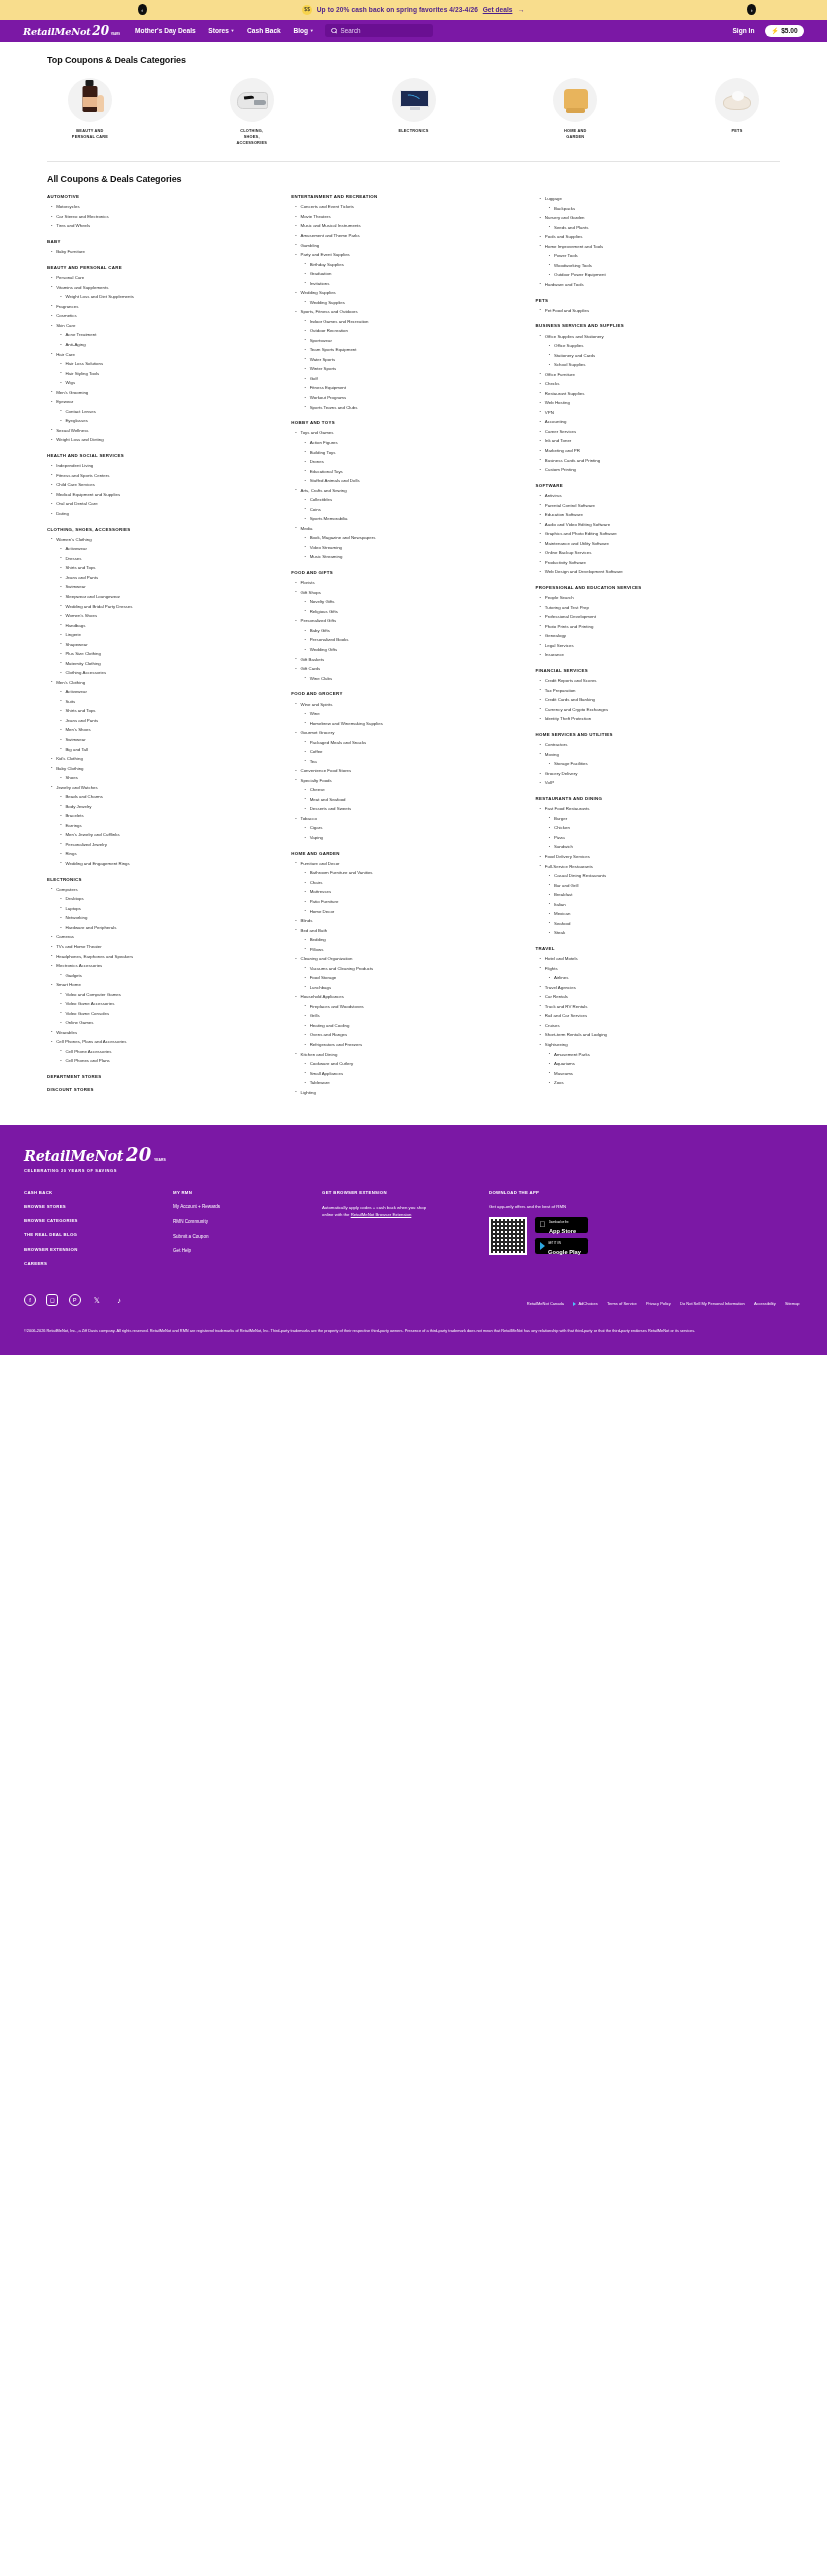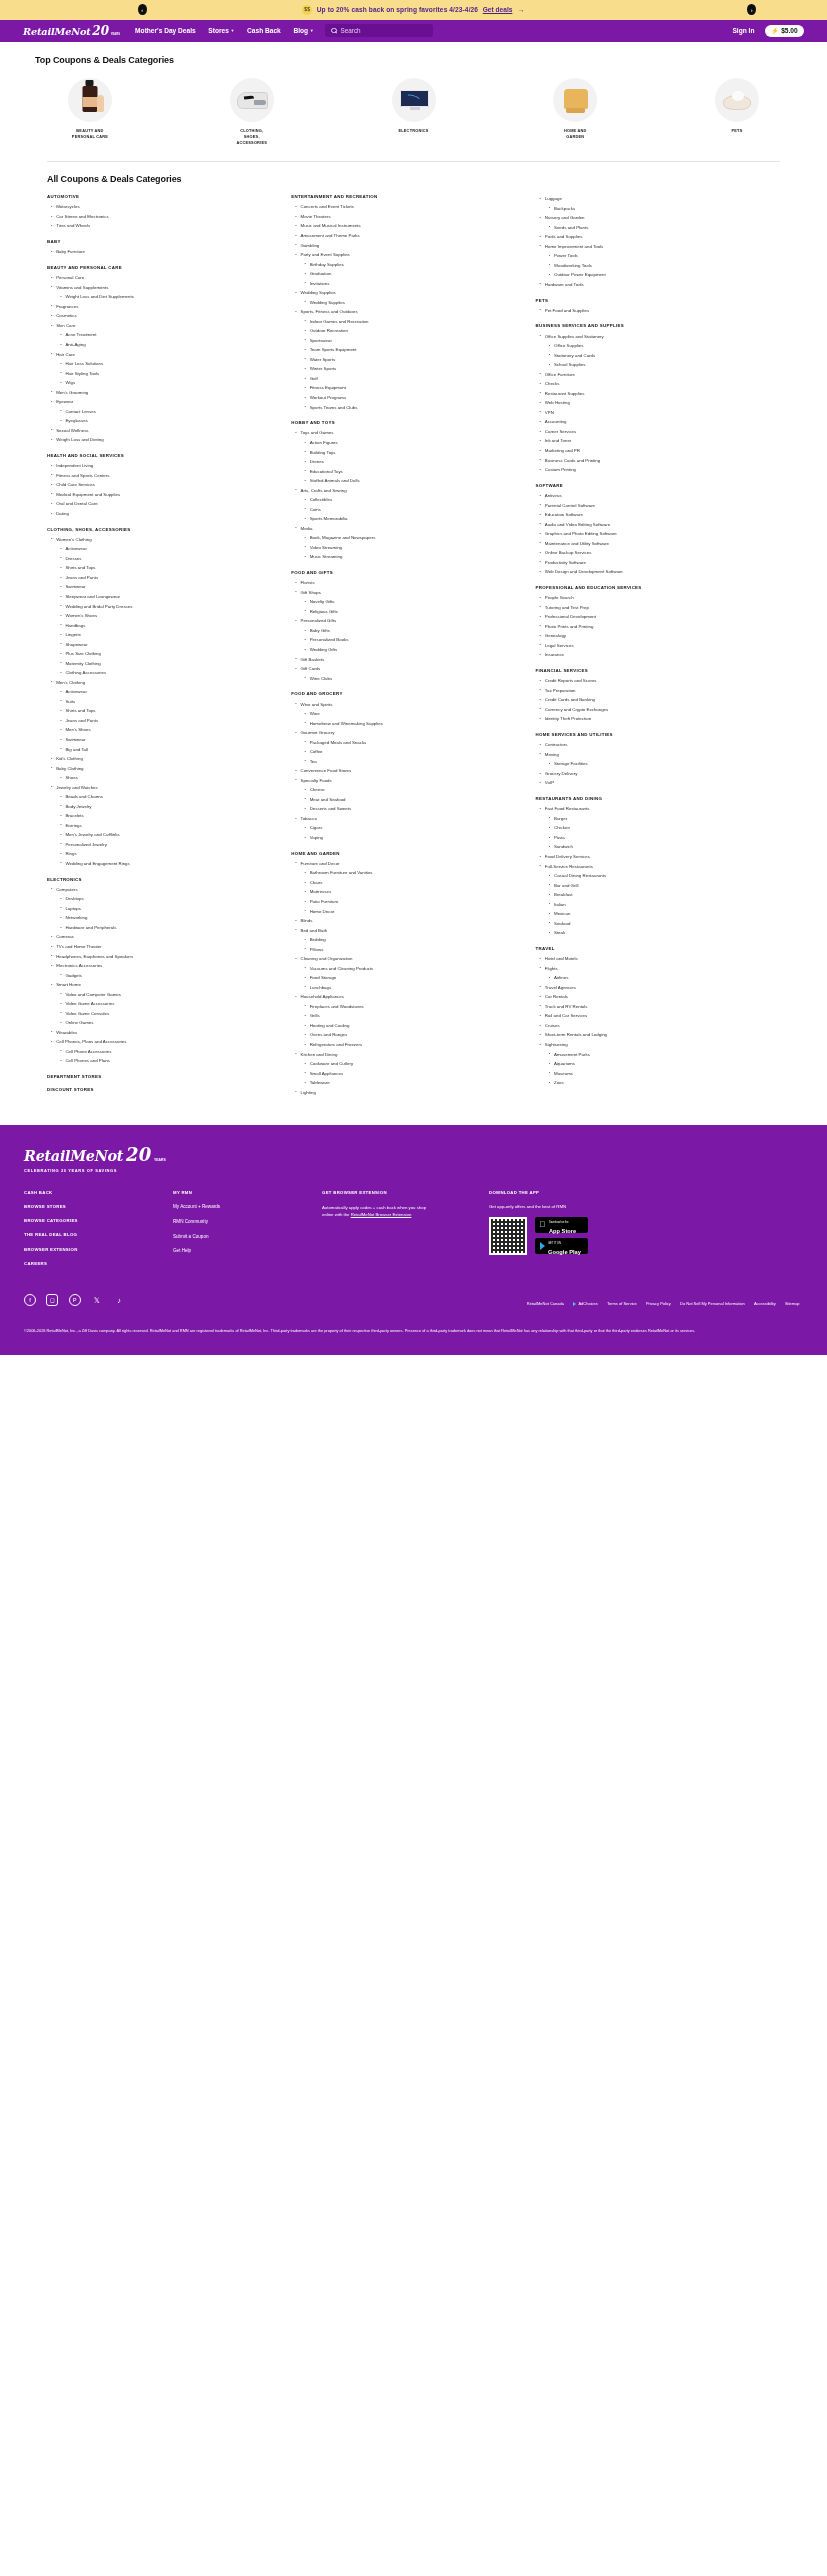--- a/index.html
+++ b/index.html
@@ -297,21 +297,21 @@
   <div class="nav-right">
     <div class="signin">Sign In</div>
     <div class="cash-pill">
       <span class="bolt">⚡</span>
       <span class="cash-amt">$5.00</span>
     </div>
   </div>
 </div>
 
 <div class="page">
-  <h2 class="section-title" style="margin-left:12px">Top Coupons &amp; Deals Categories</h2>
+  <h2 class="section-title" style="margin-left:24px">Top Coupons &amp; Deals Categories</h2>
 
   <div class="top-cats" id="top-cats">
       <div class="top-cat">
         <div class="cat-thumb">
           <div class="art-bottle"></div>
           <div class="art-hand"></div>
         </div>
         <div class="cat-label">BEAUTY AND<br>PERSONAL CARE</div>
       </div>
       <div class="top-cat">

